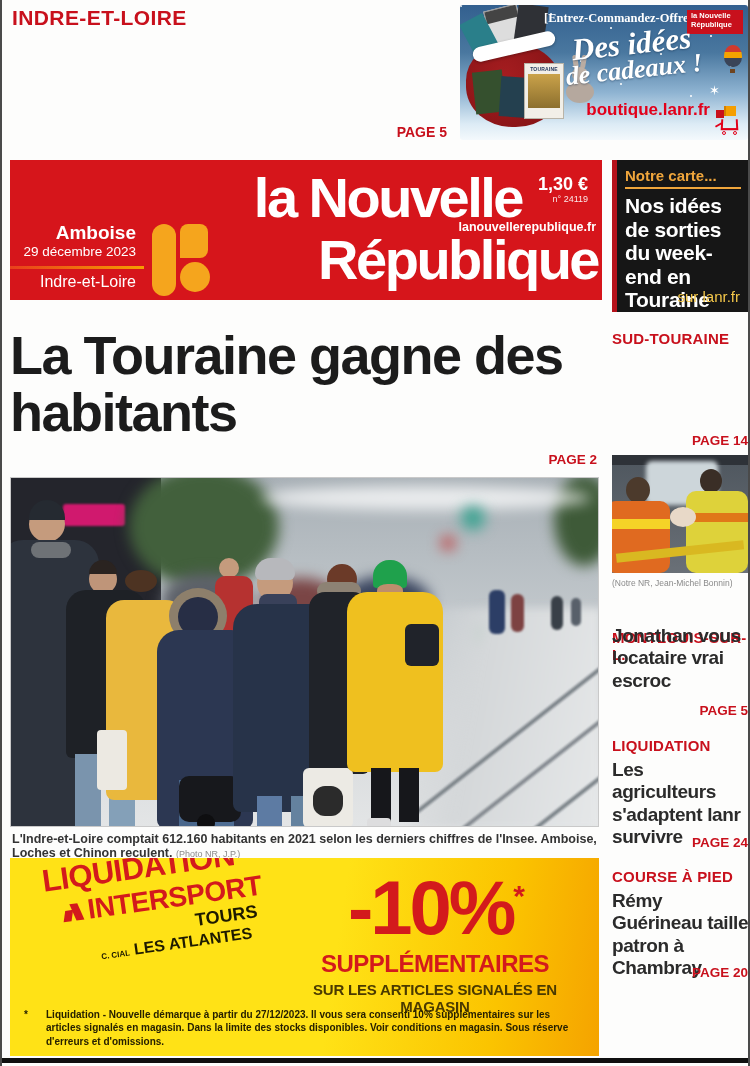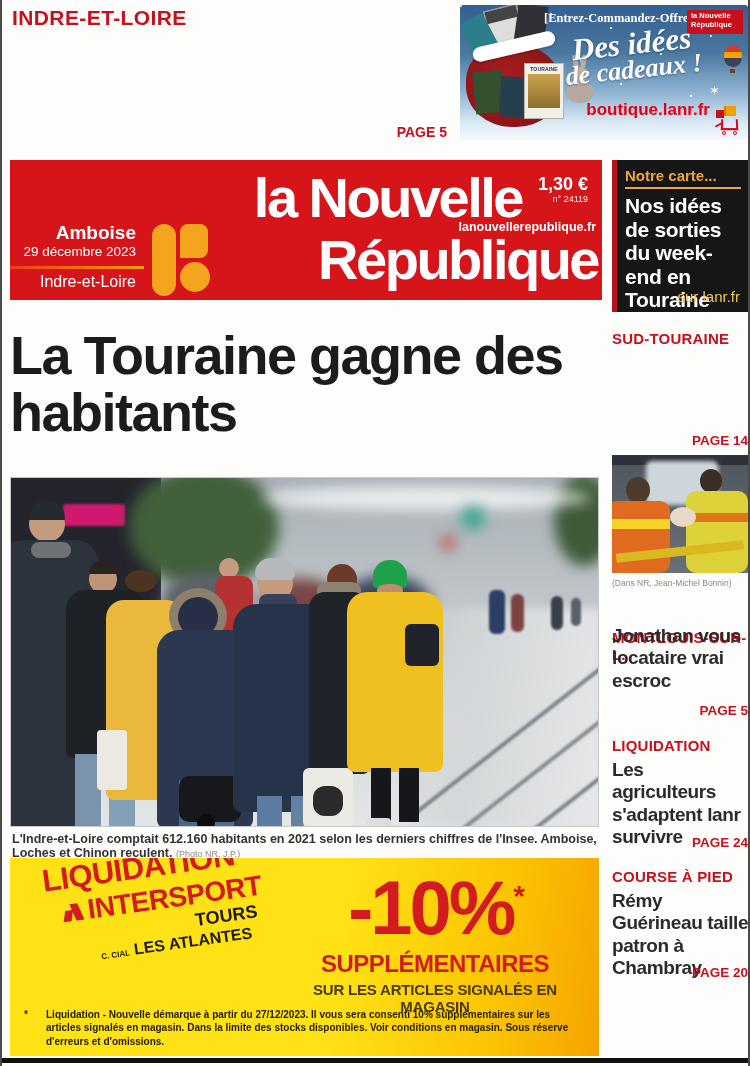--- a/index.html
+++ b/index.html
@@ -204,20 +204,21 @@
   </div>
 
   <div class="abs" id="carte">
     <div class="abs c-label">Notre carte...</div>
     <div class="abs c-rule"></div>
     <div class="abs c-text">Nos idées de sorties du week-end en Touraine</div>
     <div class="abs c-link">sur lanr.fr</div>
   </div>
 
   <div class="abs" id="lead-head">La Touraine gagne des habitants</div>
+  <div class="abs pageref" id="lead-page">PAGE 2</div>
 
   <div class="abs" id="leadphoto">
 
     <div class="fg" style="left:0;top:0;width:150px;height:122px;background:#24252c;"></div>
     <div class="fg" style="left:52px;top:26px;width:62px;height:22px;background:#d0196e;border-radius:3px;filter:blur(1px);"></div>
     <div class="fg" style="left:0;top:122px;width:150px;height:6px;background:#53555e;"></div>
     <div class="bb" style="left:118px;top:-12px;width:150px;height:122px;background:#42603c;"></div>
     <div class="bb" style="left:543px;top:-4px;width:60px;height:92px;background:#3e5a38;"></div>
     <div class="bb" style="left:250px;top:8px;width:330px;height:24px;background:rgba(255,255,255,.75);"></div>
     <div class="bb" style="left:450px;top:28px;width:24px;height:24px;background:#3fa392;"></div>
@@ -291,21 +292,21 @@
     <div style="left:34px;top:6px;width:72px;height:44px;background:#cdd6da;border-radius:6px;filter:blur(2px);"></div>
     <div style="left:14px;top:22px;width:24px;height:26px;background:#4c3a2c;border-radius:50%;"></div>
     <div style="left:-6px;top:46px;width:64px;height:72px;background:#e06a20;border-radius:10px;"></div>
     <div style="left:-6px;top:64px;width:64px;height:10px;background:#f5d327;"></div>
     <div style="left:88px;top:14px;width:22px;height:24px;background:#3a2e26;border-radius:50%;"></div>
     <div style="left:74px;top:36px;width:62px;height:82px;background:#ded23a;border-radius:10px;"></div>
     <div style="left:74px;top:58px;width:62px;height:9px;background:#e07818;"></div>
     <div style="left:58px;top:52px;width:26px;height:20px;background:#e8d9c8;border-radius:50%;"></div>
     <div style="left:4px;top:92px;width:128px;height:9px;background:#d9b821;transform:rotate(-6deg);"></div>
   </div>
-  <div class="abs sp-cap">(Dans NR, Jean-Michel Bonnin)</div>
+  <div class="abs sp-cap">(Notre NR, Jean-Michel Bonnin)</div>
 
   <div class="abs sb-k" style="top:629px;">MONTLOUIS-SUR-L.</div>
   <div class="abs sb-t" style="top:625px;">Jonathan vous locataire vrai escroc</div>
   <div class="abs sb-p pageref" style="top:703px;">PAGE 5</div>
 
   <div class="abs sb-k" style="top:737px;">LIQUIDATION</div>
   <div class="abs sb-t" style="top:759px;">Les agriculteurs s'adaptent lanr survivre</div>
   <div class="abs sb-p pageref" style="top:835px;">PAGE 24</div>
 
   <div class="abs sb-k" style="top:868px;">COURSE À PIED</div>

